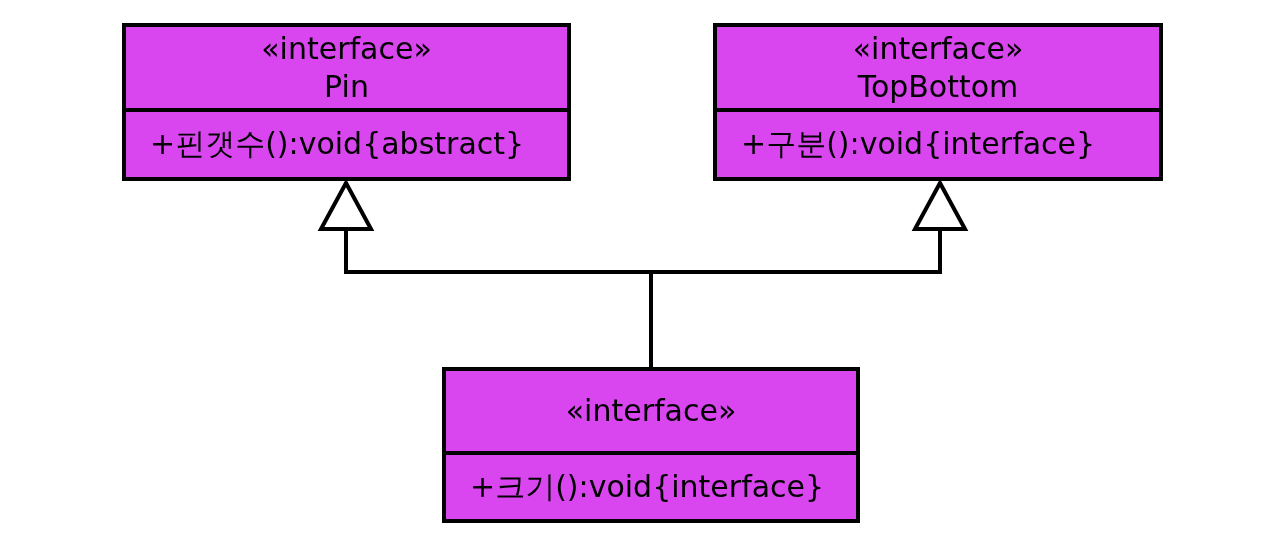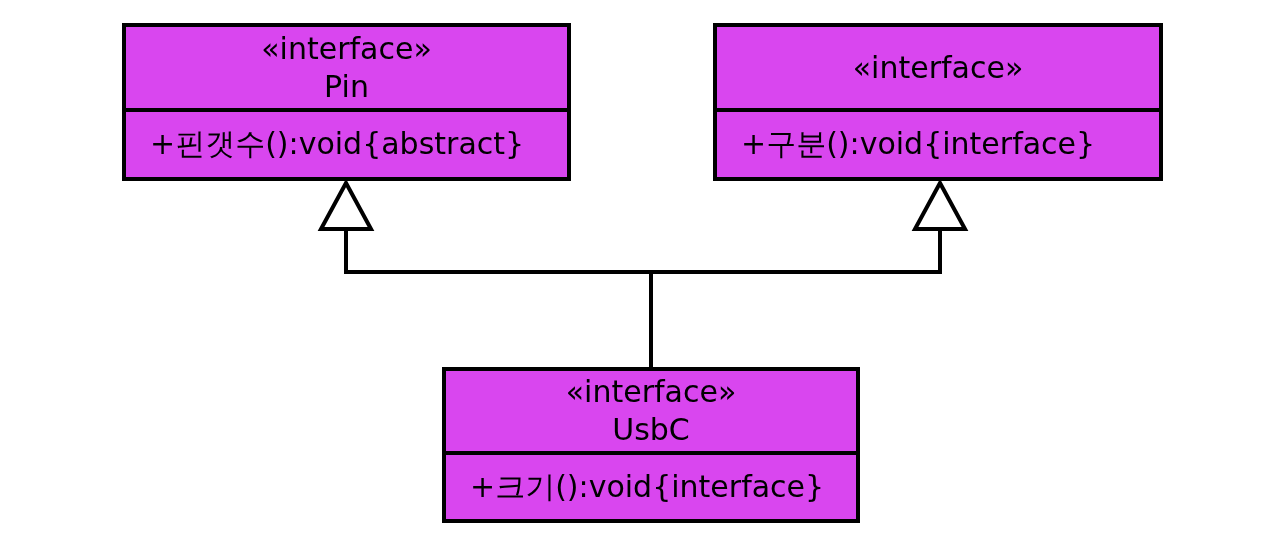--- a/index.html
+++ b/index.html
@@ -99,29 +99,29 @@
       <div class="class-name">Pin</div>
     </div>
     <div class="method-compartment">
       <span>+핀갯수():void{abstract}</span>
     </div>
   </div>
 
   <div class="class-box" id="box-topbottom">
     <div class="title-compartment">
       <div class="stereotype">«interface»</div>
+      <div class="class-name">TopBottom</div>
     </div>
     <div class="method-compartment">
       <span>+구분():void{interface}</span>
     </div>
   </div>
 
   <div class="class-box" id="box-usbc">
     <div class="title-compartment">
       <div class="stereotype">«interface»</div>
-      <div class="class-name">UsbC</div>
     </div>
     <div class="method-compartment">
       <span>+크기():void{interface}</span>
     </div>
   </div>
 
 </div>
 
 </body></html>

